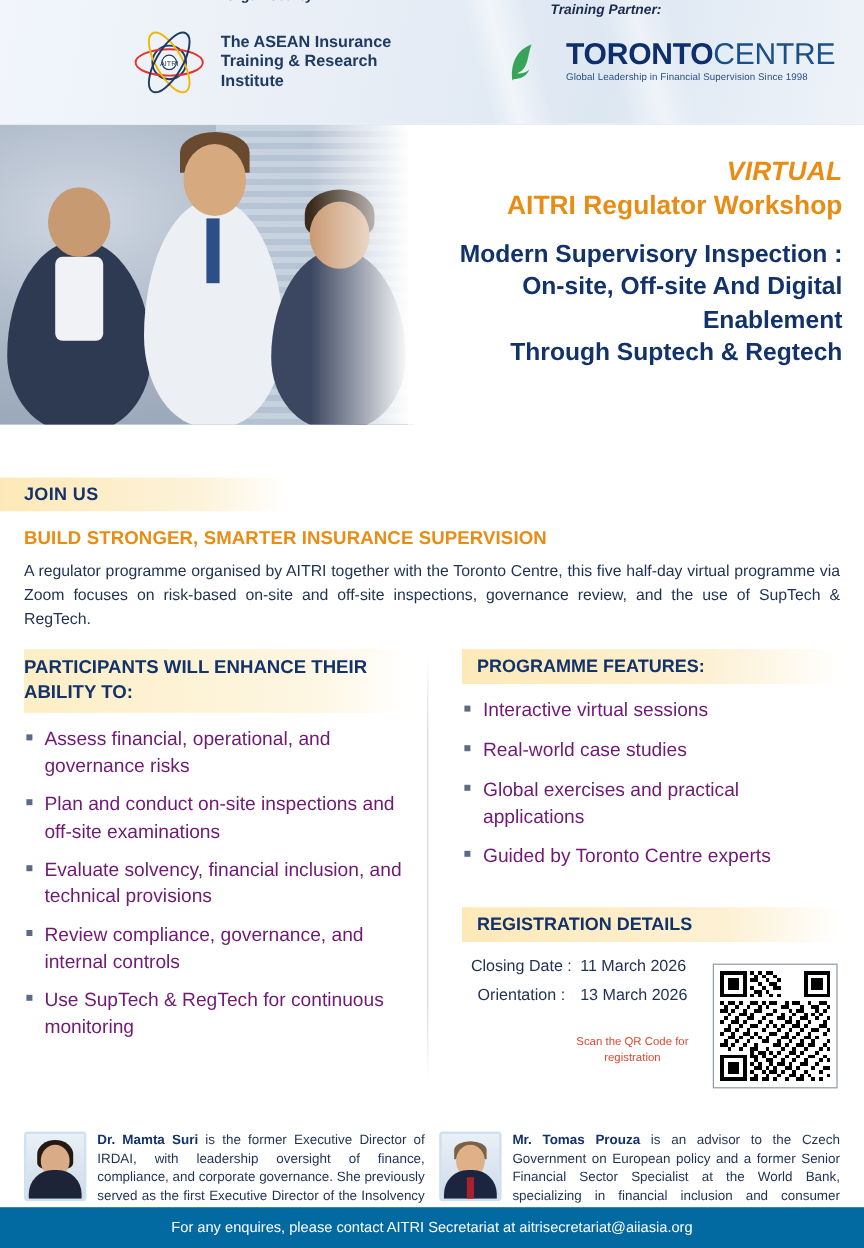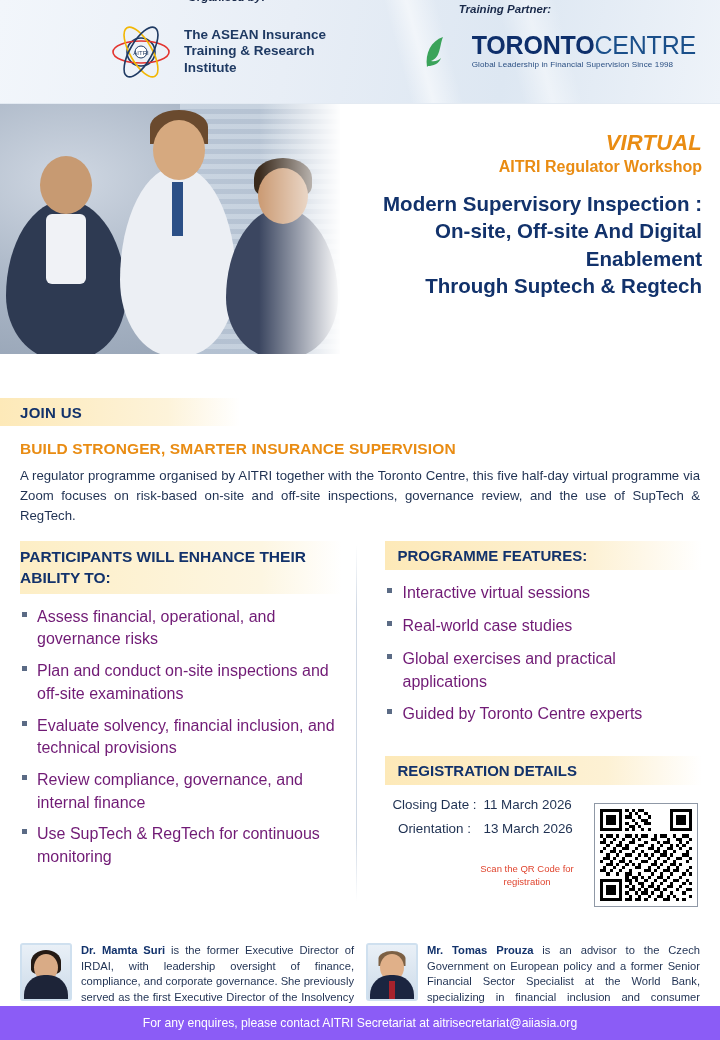--- a/index.html
+++ b/index.html
@@ -73,21 +73,21 @@
     background:linear-gradient(to right, rgba(255,255,255,0), #ffffff 92%);
   }
 
   .hero-right {
     position:absolute; left:340px; right:0; top:0; height:250px;
     background:#ffffff;
     padding: 26px 18px 0 8px;
     text-align:right;
   }
   .virtual { color:#e98c13; font-style: italic; font-weight:700; font-size:22px; letter-spacing:.2px;}
-  .workshop { color:#e98c13; font-weight:700; font-size:16px; margin-top:2px; }
+  .workshop { color:#e98c13; font-weight:700; font-size:22px; margin-top:2px; }
   .hero-title { color:#12326b; font-weight:700; font-size:20.5px; line-height:1.34; margin-top:14px; }
 
   
   .joinus {
     margin-top: 44px;
     height: 28px;
     width: 240px;
     background: linear-gradient(to right, #fde9b8, #fdf3da 70%, #ffffff);
     display:flex; align-items:center;
     padding-left: 20px;
@@ -144,21 +144,21 @@
   .sp1 .hair{ position:absolute; left:50%; top:5px; transform:translateX(-50%); width:30px; height:24px; border-radius:50% 50% 20% 20%; background:#241a14;}
   .sp2 .hd{ background:#e0b089; } .sp2 .bdy{ background:#1b2540; }
   .sp2 .hair{ position:absolute; left:50%; top:6px; transform:translateX(-50%); width:27px; height:15px; border-radius:50% 50% 0 0; background:#7c6044;}
   .sp2 .tie{ position:absolute; left:50%; bottom:0; transform:translateX(-50%); width:6px; height:18px; background:#a7222c;}
   .sp-text { font-size: 11.2px; line-height:1.4; color:#1f3152; text-align:justify; }
   .sp-text b { color:#12326b; }
 
   
   .footer {
     position:absolute; left:0; right:0; bottom:0; height: 34px;
-    background:#8b5cf6; color:#ffffff;
+    background:#0369a1; color:#ffffff;
     display:flex; align-items:center; justify-content:center;
     font-size:12.2px;
   }
 </style>
 </head>
 <body>
 
 <div class="header">
   <div class="org-block">
     <div class="org-label">Organised by:</div>
@@ -227,21 +227,21 @@
 </div>
 
 <div class="cols">
 
   <div class="col-left">
     <div class="band band-left">PARTICIPANTS WILL ENHANCE THEIR ABILITY TO:</div>
     <ul class="list">
       <li>Assess financial, operational, and governance risks</li>
       <li>Plan and conduct on-site inspections and off-site examinations</li>
       <li>Evaluate solvency, financial inclusion, and technical provisions</li>
-      <li>Review compliance, governance, and internal finance</li>
+      <li>Review compliance, governance, and internal controls</li>
       <li>Use SupTech &amp; RegTech for continuous monitoring</li>
     </ul>
   </div>
 
   <div class="col-right">
     <div class="band feat-band">PROGRAMME FEATURES:</div>
     <ul class="list feat">
       <li>Interactive virtual sessions</li>
       <li>Real-world case studies</li>
       <li>Global exercises and practical applications</li>

